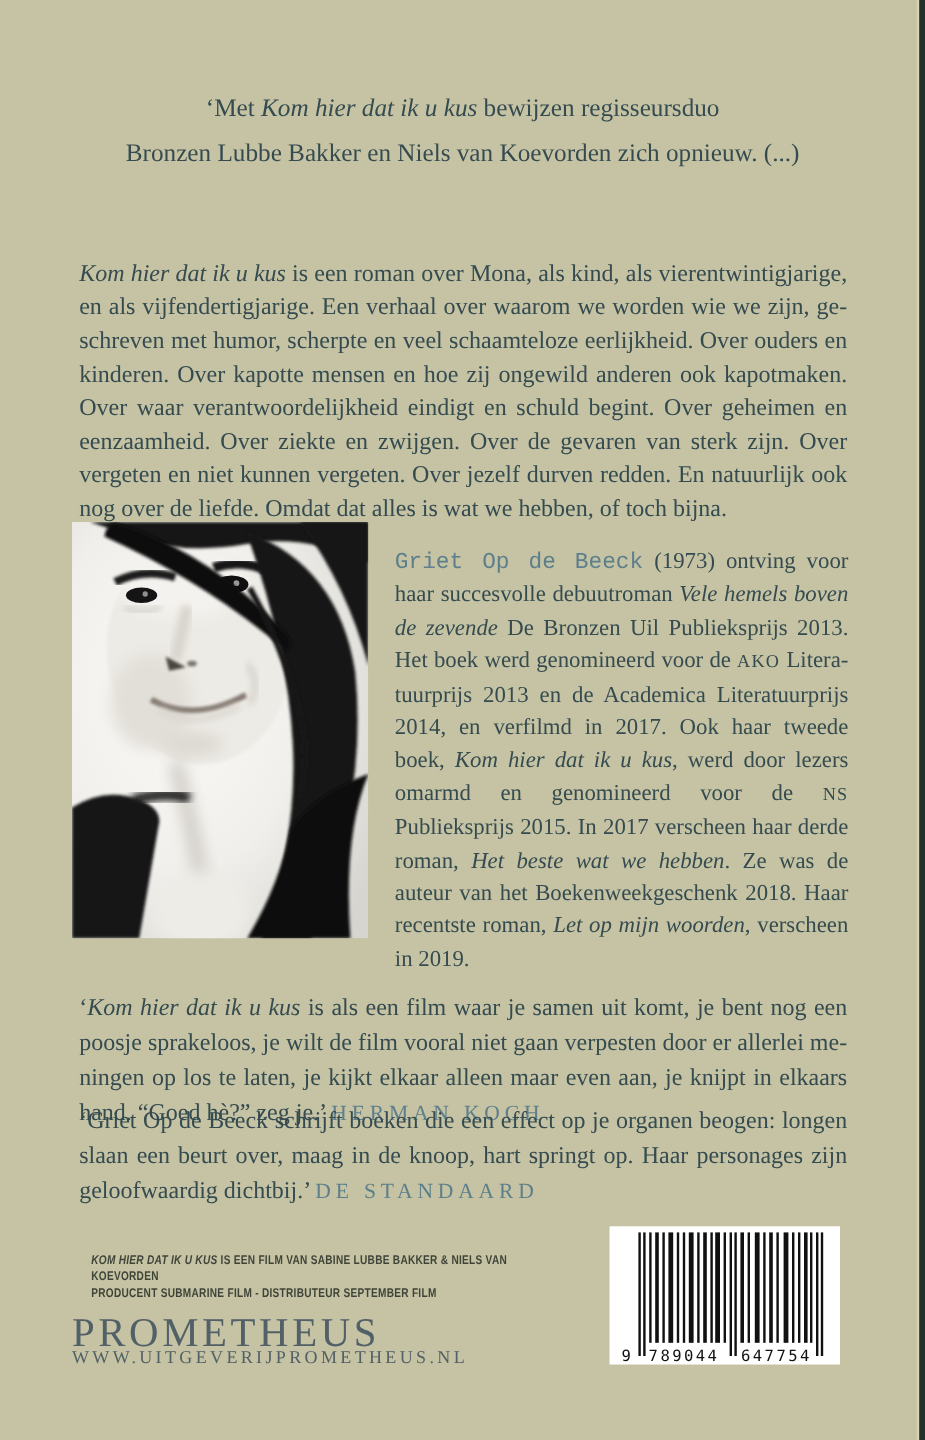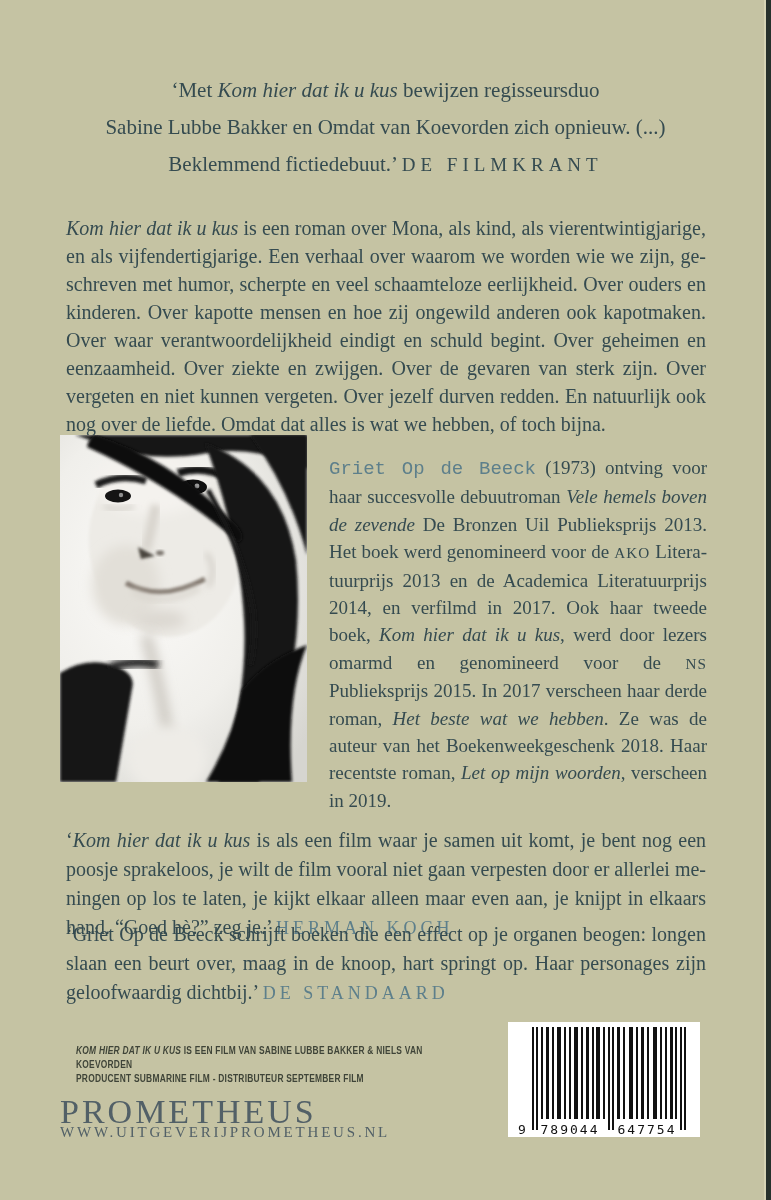--- a/index.html
+++ b/index.html
@@ -48,22 +48,21 @@
   
   .barcode-box{position:absolute;left:508px;top:1022px;width:192px;height:115px;
     background:#fff;}
   .barcode-box svg{display:block;}
 </style>
 </head>
 <body>
 
 <div class="top-quote">
   <div><span>‘Met </span><span class="it">Kom hier dat ik u kus</span><span> bewijzen regisseursduo</span></div>
-  <div>Sabine Lubbe Bakker en Omdat van Koevorden zich opnieuw. (...)</div>
-  <div><span>Beklemmend fictiedebuut.’ </span><span class="src">DE FILMKRANT</span></div>
+  <div>Bronzen Lubbe Bakker en Niels van Koevorden zich opnieuw. (...)</div>
 </div>
 
 <p class="synopsis"><span class="it">Kom hier dat ik u kus</span><span> is een roman over Mona, als kind, als vierentwintigjarige, en als vijfendertigjarige. Een verhaal over waarom we worden wie we zijn, ge­schreven met humor, scherpte en veel schaamteloze eerlijkheid. Over ouders en kinderen. Over kapotte mensen en hoe zij ongewild anderen ook kapotmaken. Over waar verantwoordelijkheid eindigt en schuld begint. Over geheimen en eenzaamheid. Over ziekte en zwijgen. Over de gevaren van sterk zijn. Over ver­geten en niet kunnen vergeten. Over jezelf durven redden. En natuurlijk ook nog over de liefde. Omdat dat alles is wat we hebben, of toch bijna.</span></p>
 
 <div class="bio-row">
   <div class="photo-frame">
     <svg width="247" height="347" viewBox="0 0 247 347" role="img">
       <defs>
         <radialGradient id="pbg" cx="35%" cy="40%" r="80%">
           <stop offset="0%" stop-color="#fbfaf8"></stop>

